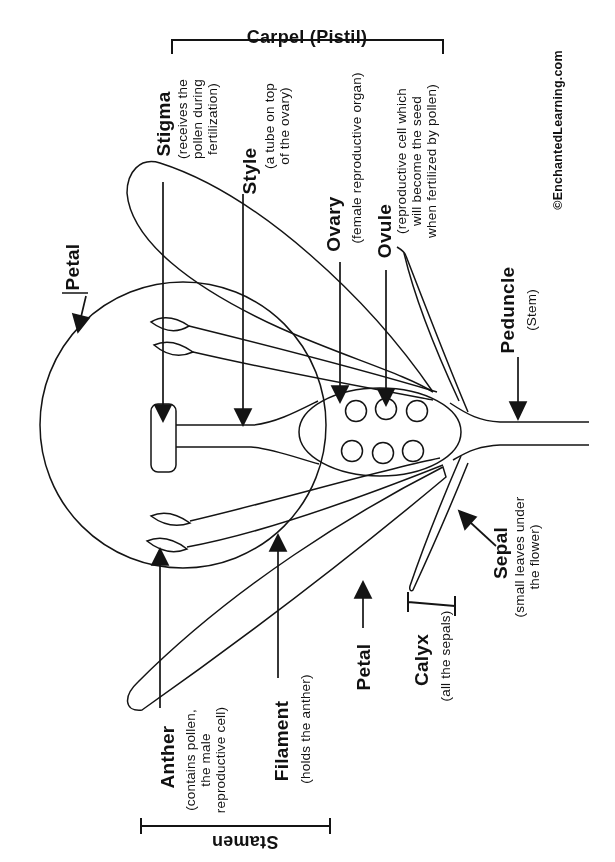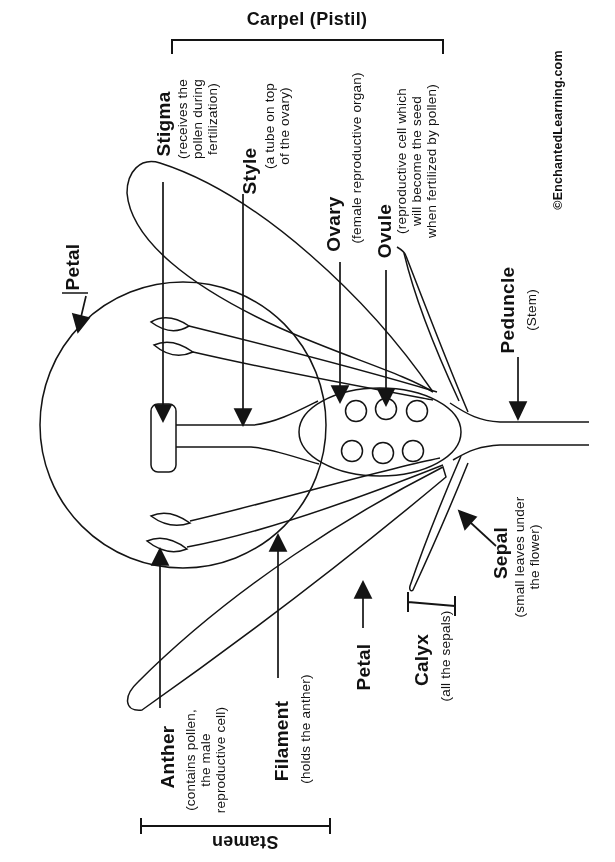--- a/index.html
+++ b/index.html
@@ -94,21 +94,21 @@
       <path d="M 152,565 L 168,565 L 160,549 Z" fill="#141414"></path>
     </g>
 
     <g stroke-width="2">
       <path d="M 172,54 L 172,40 L 443,40 L 443,54"></path>
       <path d="M 408,592 L 408,612 M 408,602 L 455,606 M 455,596 L 455,616"></path>
       <path d="M 141,818 L 141,834 M 141,826 L 330,826 M 330,818 L 330,834"></path>
     </g>
   </svg>
 
-  <div class="rlabel horiz" style="left:307px;top:19px">
+  <div class="rlabel horiz" style="left:307px;top:37px">
     <span class="b big">Carpel (Pistil)</span>
   </div>
 
   <div class="rlabel" style="left:163px;top:124px">
     <span class="b">Stigma</span>
   </div>
   <div class="rlabel" style="left:197px;top:119px">
     <div class="s">(receives the</div>
     <div class="s">pollen during</div>
     <div class="s">fertilization)</div>

